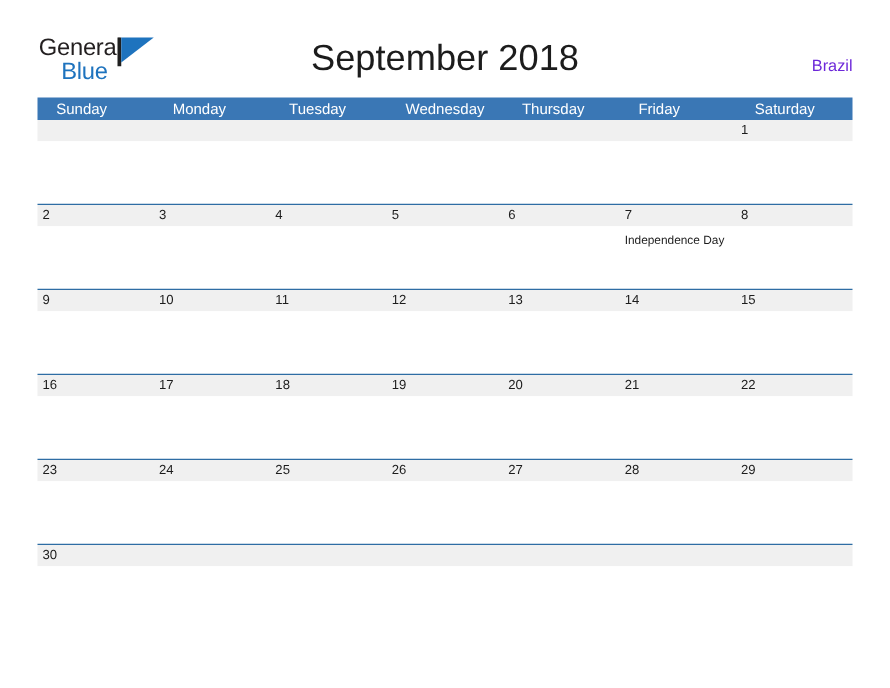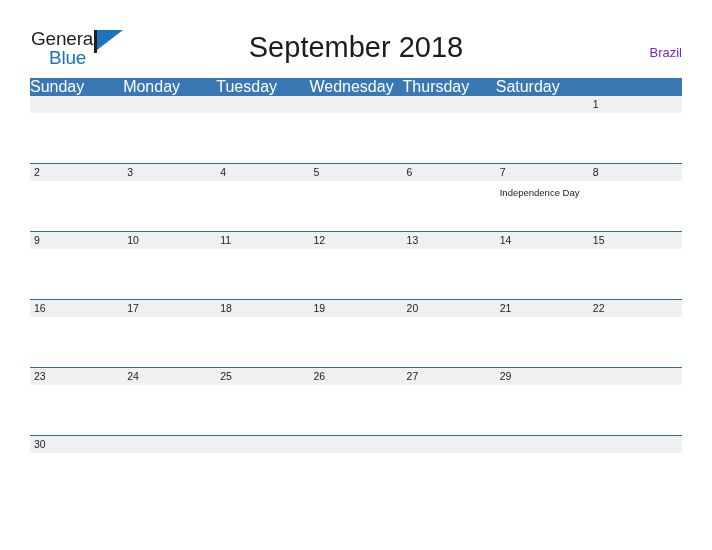--- a/index.html
+++ b/index.html
@@ -95,22 +95,22 @@
     display: flex;
     width: 652px;
     height: 18px;
     background: #3a77b5;
   }
   .weekday-cell {
     width: 93.143px;
     height: 18px;
     line-height: 18px;
     color: #ffffff;
-    font-size: 16px;
-    padding-left: 0;
+    font-size: 12px;
+    padding-left: 15px;
     box-sizing: border-box;
     font-family: "Liberation Sans", sans-serif;
     white-space: nowrap;
     overflow: hidden;
   }
 
   .week-row {
     width: 652px;
     border-top: 1.4px solid #2e6da4;
     box-sizing: border-box;
@@ -176,20 +176,21 @@
 </div>
 
 <div class="calendar">
 
   <div class="weekday-header">
     <div class="weekday-cell">Sunday</div>
     <div class="weekday-cell">Monday</div>
     <div class="weekday-cell">Tuesday</div>
     <div class="weekday-cell">Wednesday</div>
     <div class="weekday-cell">Thursday</div>
+    <div class="weekday-cell">Friday</div>
     <div class="weekday-cell">Saturday</div>
   </div>
 
   <div class="week-row first">
     <div class="daynum-band">
       <div class="daynum-cell"></div>
       <div class="daynum-cell"></div>
       <div class="daynum-cell"></div>
       <div class="daynum-cell"></div>
       <div class="daynum-cell"></div>
@@ -326,20 +327,21 @@
     </div>
   </div>
 
   <div class="week-row">
     <div class="daynum-band">
       <div class="daynum-cell">23</div>
       <div class="daynum-cell">24</div>
       <div class="daynum-cell">25</div>
       <div class="daynum-cell">26</div>
       <div class="daynum-cell">27</div>
+      <div class="daynum-cell">28</div>
       <div class="daynum-cell">29</div>
     </div>
     <div class="event-band">
       <div class="event-cell">
           <div class="event-text"></div>
         </div>
       <div class="event-cell">
           <div class="event-text"></div>
         </div>
       <div class="event-cell">

